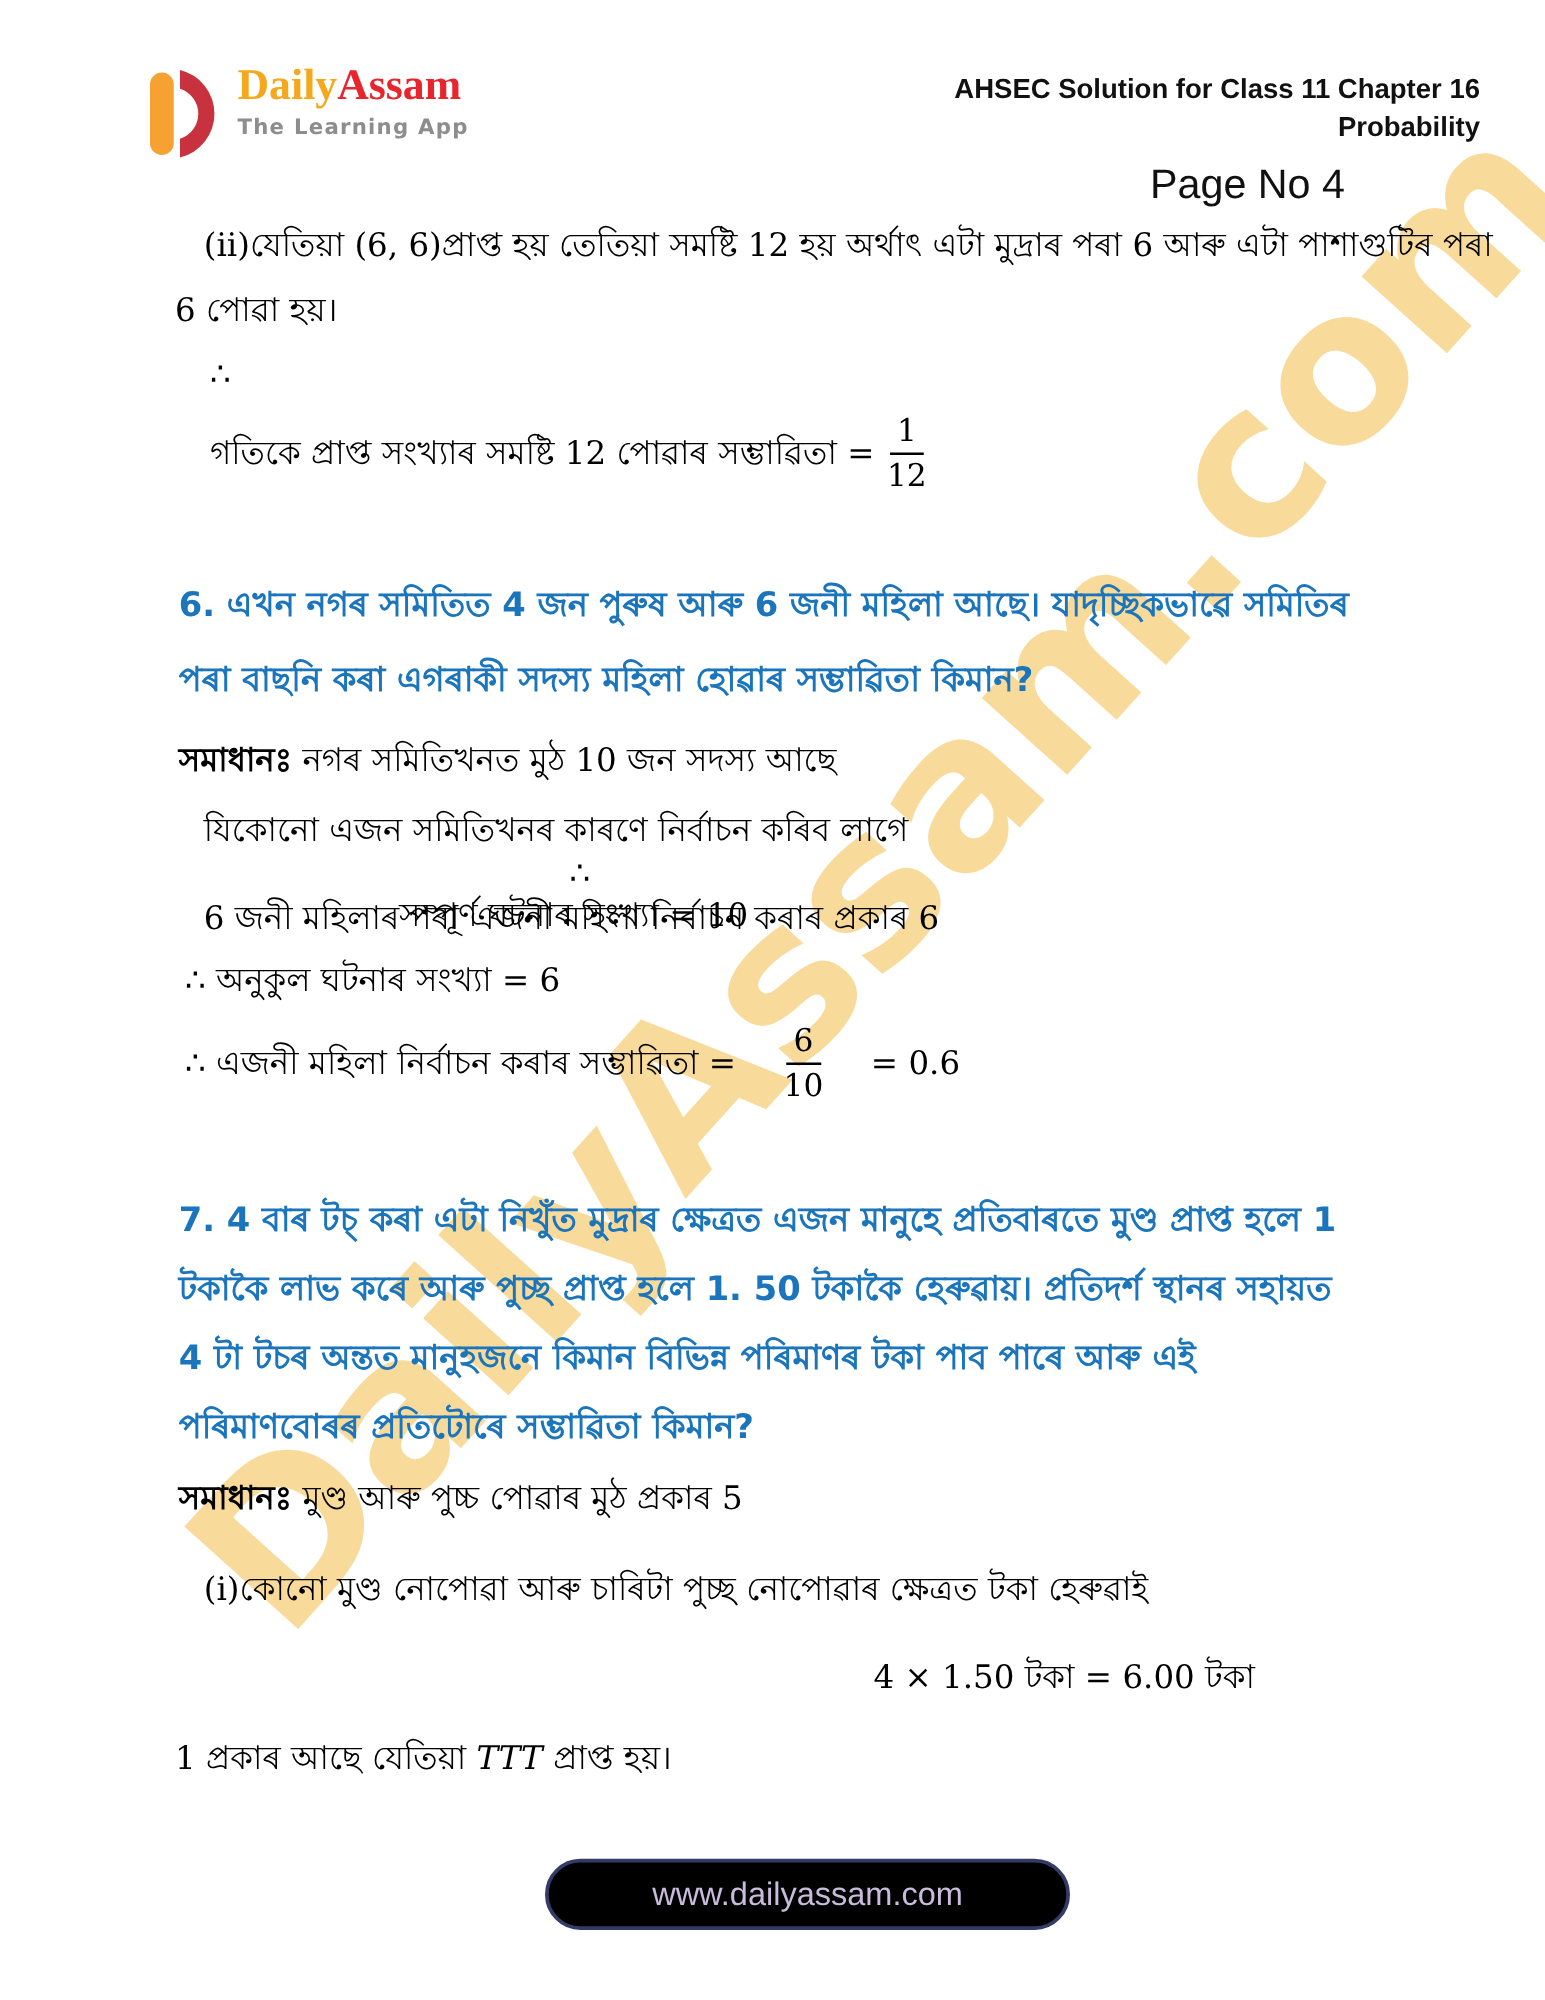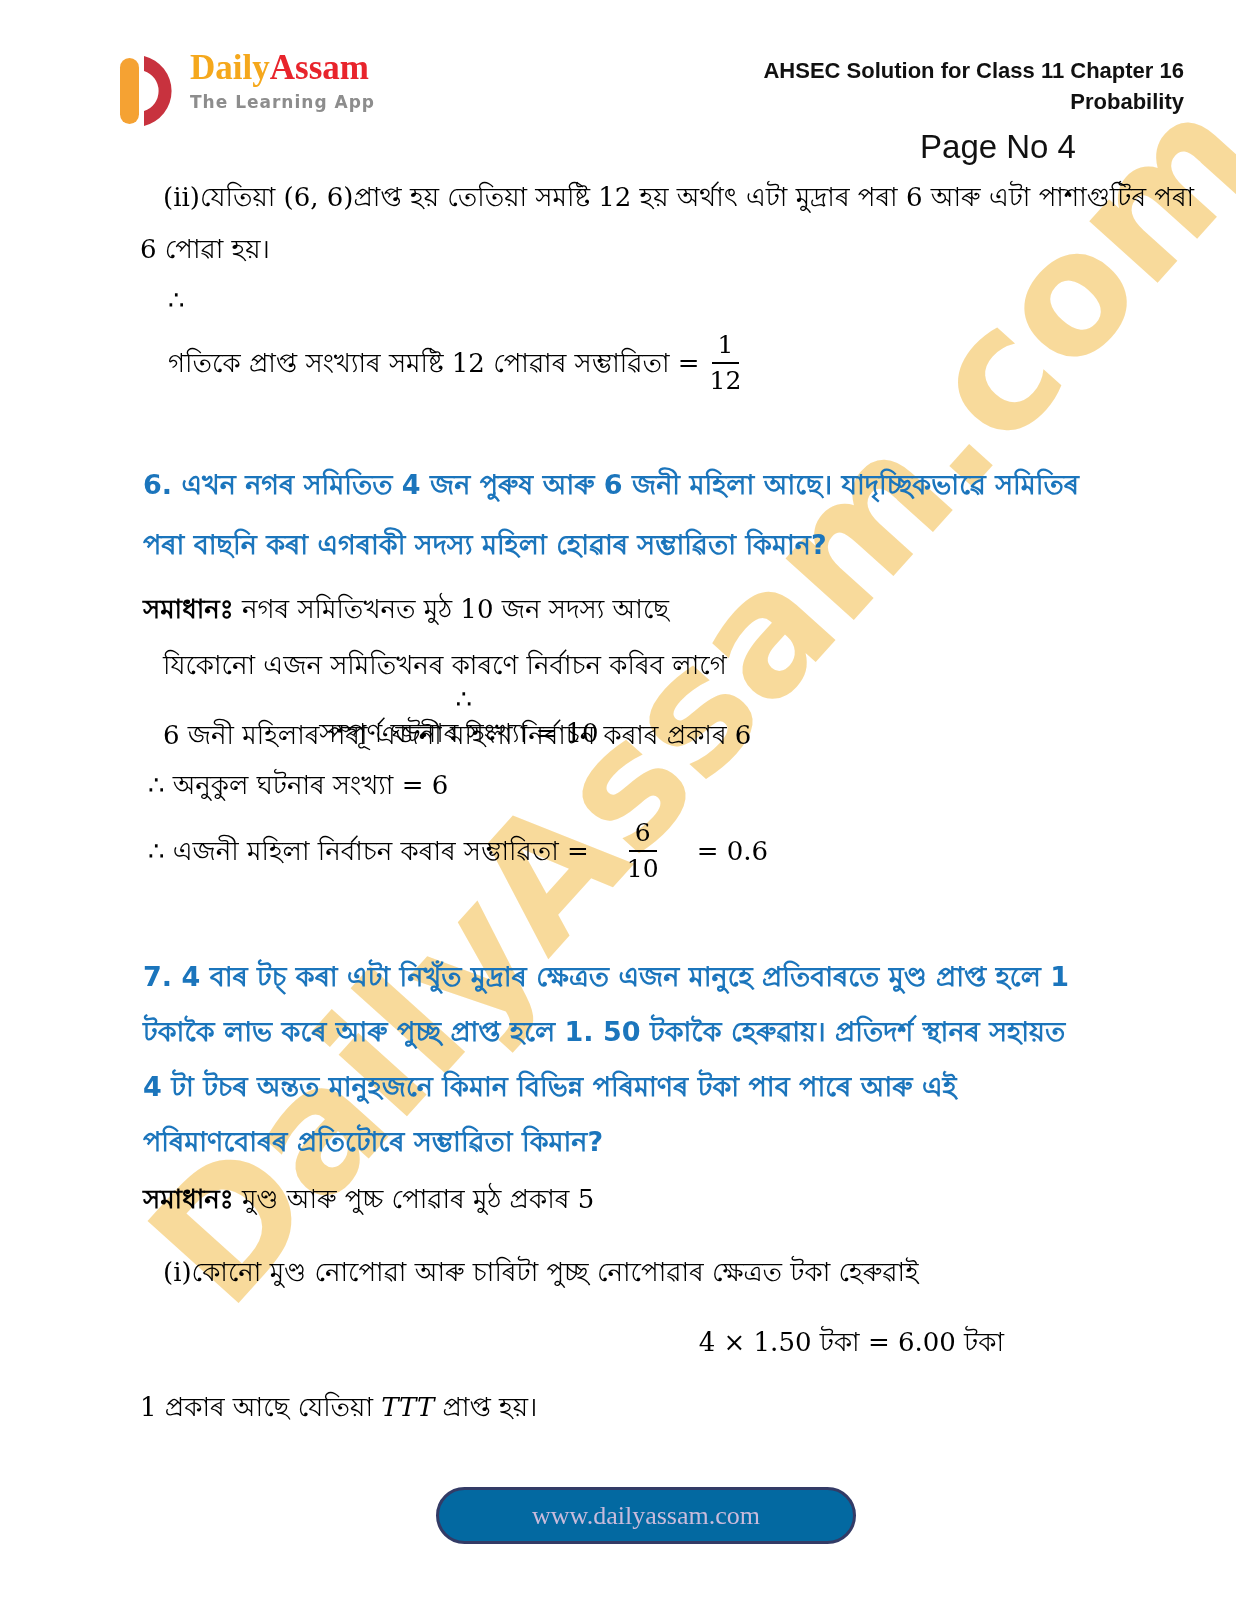--- a/index.html
+++ b/index.html
@@ -40,23 +40,23 @@
   .bold{font-weight:bold;}
   .eqrow{display:flex;align-items:center;}
   .frac{display:inline-flex;flex-direction:column;align-items:center;margin:0 10px;font-size:25px;line-height:1.2;}
   .frac .num{padding:0 6px 2px 6px;border-bottom:2px solid #000;}
   .frac .den{padding-top:2px;}
   .math{font-style:italic;}
   .center-line{left:16px;width:988px;text-align:right;}
   
   .footer-pill{
     left:436px;top:1487px;width:420px;height:57px;border-radius:30px;
-    background:#0369a1;border:3px solid #333B66;box-sizing:border-box;
+    background:#000000;border:3px solid #333B66;box-sizing:border-box;
     display:flex;align-items:center;justify-content:center;
-    font-family:Liberation Serif, serif;
+    font-family:Liberation Sans, sans-serif;
     font-size:26px;color:#C9BBDB;z-index:2;cursor:pointer;
   }
 </style>
 </head>
 <body>
 
 <div class="page">
 
   <div class="watermark">DailyAssam.com</div>
 

